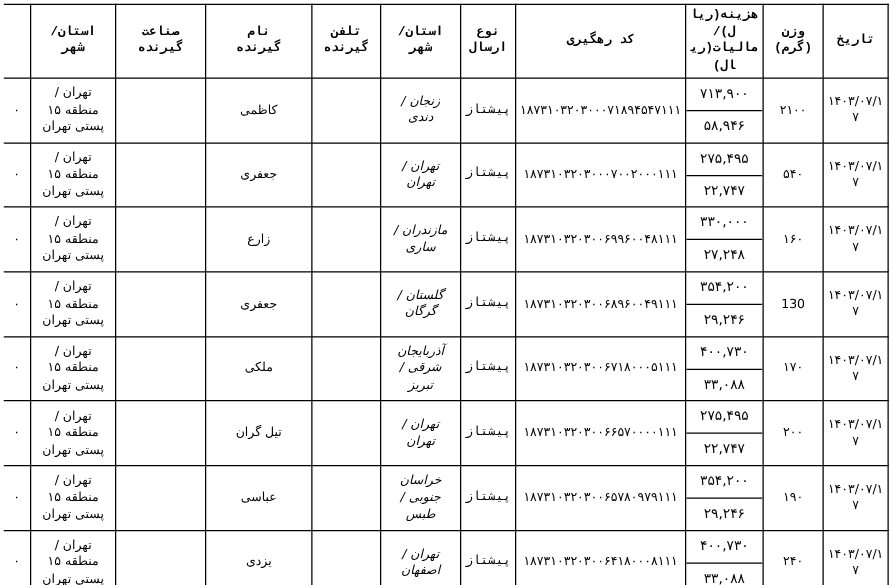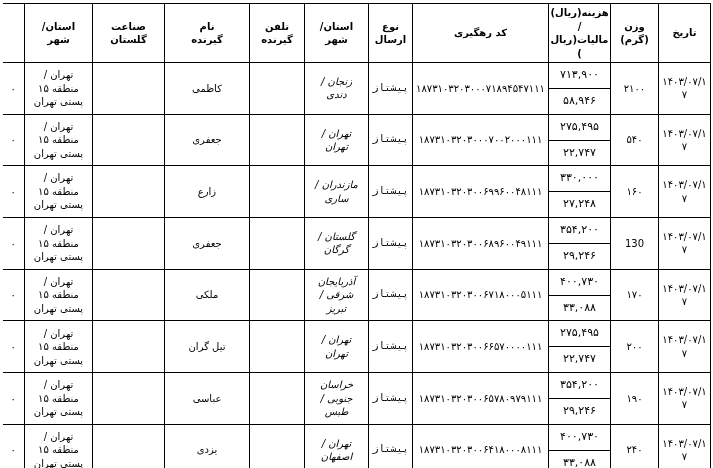--- a/index.html
+++ b/index.html
@@ -39,20 +39,21 @@
     padding: 2px 1px;
     background: #ffffff;
     word-wrap: break-word;
     overflow: hidden;
   }
   thead th {
     font-weight: bold;
     font-size: 10.5px;
     height: 44px;
     padding: 2px 2px;
+    font-family: Liberation Mono, monospace;
   }
   
   col.c-date      { width: 52px; }
   col.c-weight    { width: 48px; }
   col.c-cost      { width: 62px; }
   col.c-tracking  { width: 136px; }
   col.c-sendtype  { width: 44px; }
   col.c-province  { width: 64px; }
   col.c-phone     { width: 55px; }
   col.c-name      { width: 85px; }
@@ -118,21 +119,21 @@
         <th>کد رهگیری</th>
         <th class="two-line">نوع
 ارسال</th>
         <th class="two-line">استان/
 شهر</th>
         <th class="two-line">تلفن
 گیرنده</th>
         <th class="two-line">نام
 گیرنده</th>
         <th class="two-line">صناعت
-گلستان</th>
+گیرنده</th>
         <th class="two-line">استان/
 شهر</th>
         <th class="tail-col"></th>
       </tr>
     </thead>
     <tbody id="table-body">
         <tr class="row-body">
           <td class="date two-line">۱۴۰۳/۰۷/۱۷</td>
           <td class="weight">۲۱۰۰</td>
           <td class="cost-cell">

